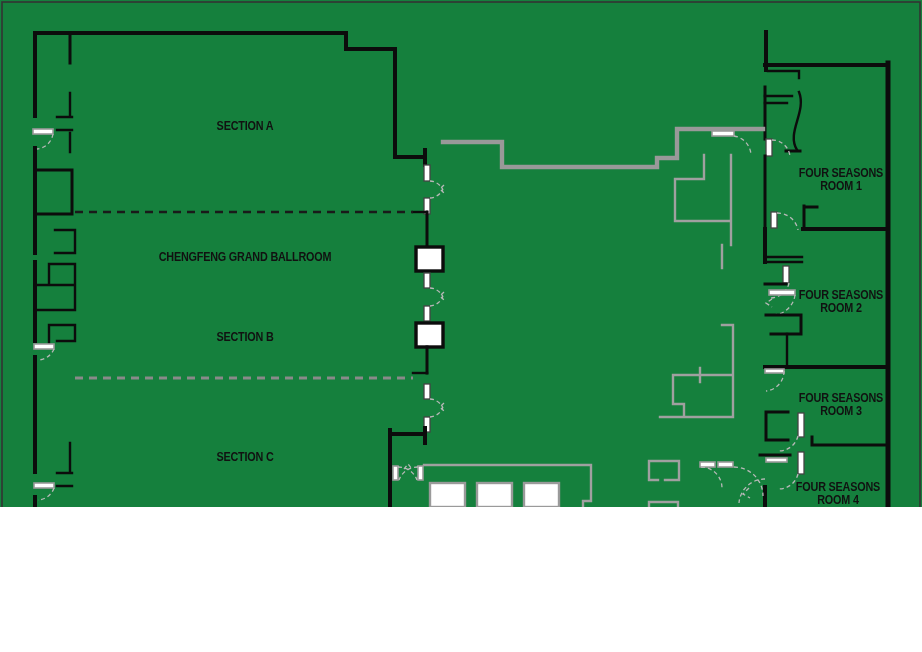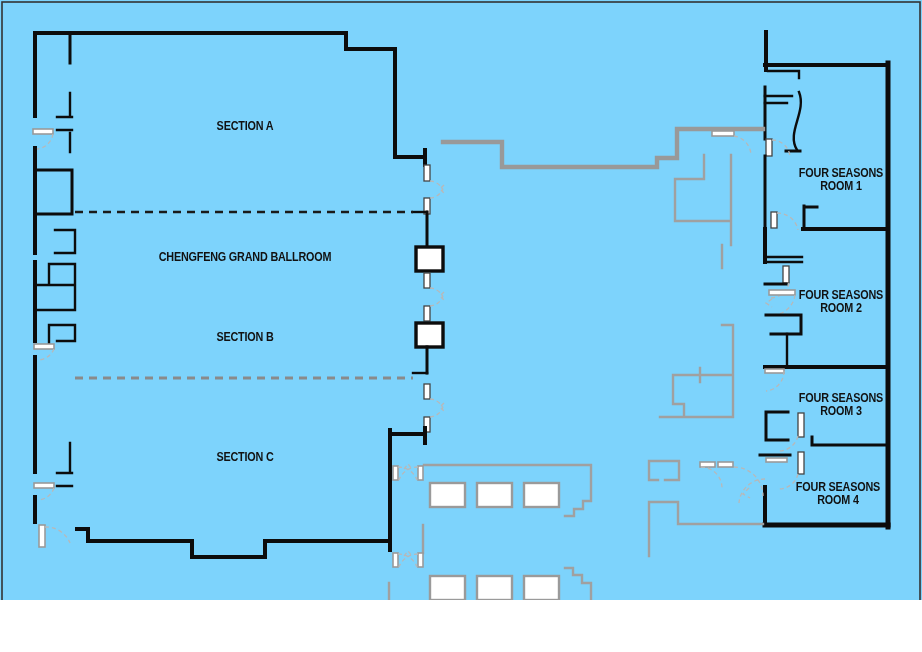--- a/index.html
+++ b/index.html
@@ -1,16 +1,16 @@
 <!DOCTYPE html>
 <html><head>
 <meta charset="utf-8">
 <style>
   html,body{margin:0;padding:0;background:#fff;}
-  #stage{position:relative;width:922px;height:600px;background:#7dd3fc;overflow:hidden;
+  #stage{position:relative;width:922px;height:507px;background:#15803d;overflow:hidden;
          font-family:"Liberation Sans",sans-serif;}
   #plan-svg{position:absolute;left:0;top:0;}
   .plan-label{position:absolute;text-align:center;font-weight:700;color:#111;
               font-size:12px;line-height:13px;letter-spacing:-0.2px;
               transform:scaleX(0.9);transform-origin:center;white-space:nowrap;}
   .plan-label .l2{display:block;}
   
   .w5{stroke:#0c0c0c;stroke-width:5;fill:none;stroke-linecap:square}
   .w4{stroke:#0c0c0c;stroke-width:4;fill:none;stroke-linecap:square}
   .w3{stroke:#0c0c0c;stroke-width:3;fill:none;stroke-linecap:square}

